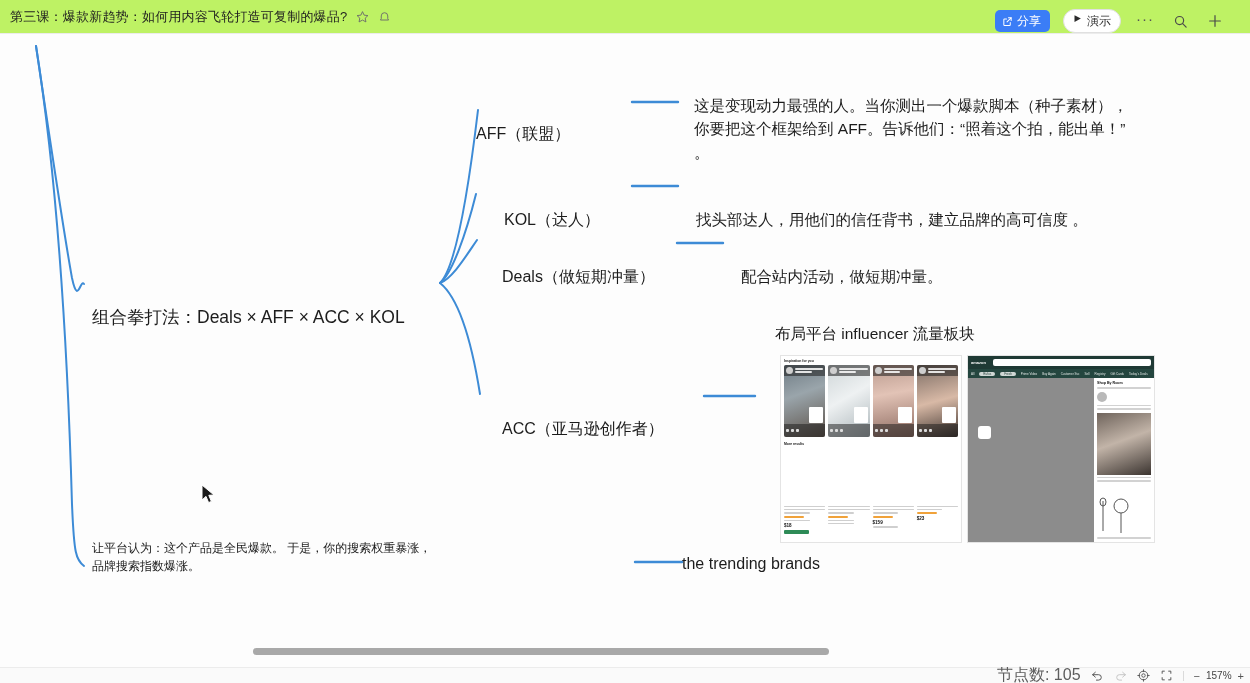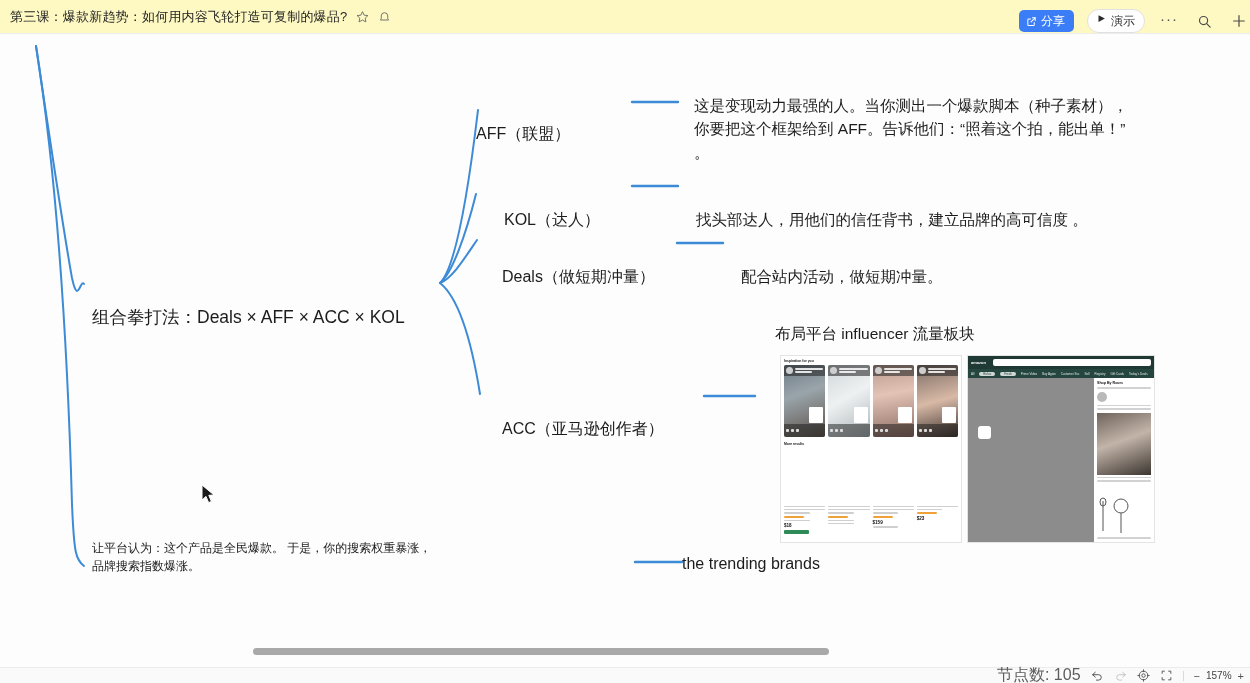--- a/index.html
+++ b/index.html
@@ -8,37 +8,37 @@
     overflow: hidden;
     background: #fbfbfb;
     font-family: "Liberation Sans", "DejaVu Sans", sans-serif;
   }
 
   #app { position: relative; width: 1250px; height: 683px; background: #fff; }
 
   
   .topbar {
     position: absolute; top: 0; left: 0; width: 1250px; height: 34px;
-    background: #fef9c3;
+    background: #bef264;
     border-bottom: 1px solid #ececec;
     display: flex; align-items: center;
   }
   .doc-title-wrap {
     display: flex; align-items: center; gap: 9px;
     padding-left: 10px; height: 34px;
   }
   .doc-title {
     font-size: 13px; color: #1f1f1f; white-space: nowrap;
     letter-spacing: .2px;
   }
   .ic { display: inline-flex; align-items: center; justify-content: center; }
   .ic svg { display: block; }
 
   .topbar-right {
-    position: absolute; right: 0; top: 0; height: 42px;
+    position: absolute; right: 24px; top: 0; height: 42px;
     display: flex; align-items: center; gap: 13px;
   }
   .btn-share {
     display: flex; align-items: center; gap: 4px;
     background: #3b7df6; color: #fff;
     font-size: 12px; border-radius: 5px;
     padding: 4px 9px 4px 7px; line-height: 14px;
     cursor: pointer; white-space: nowrap;
   }
   .btn-present {

